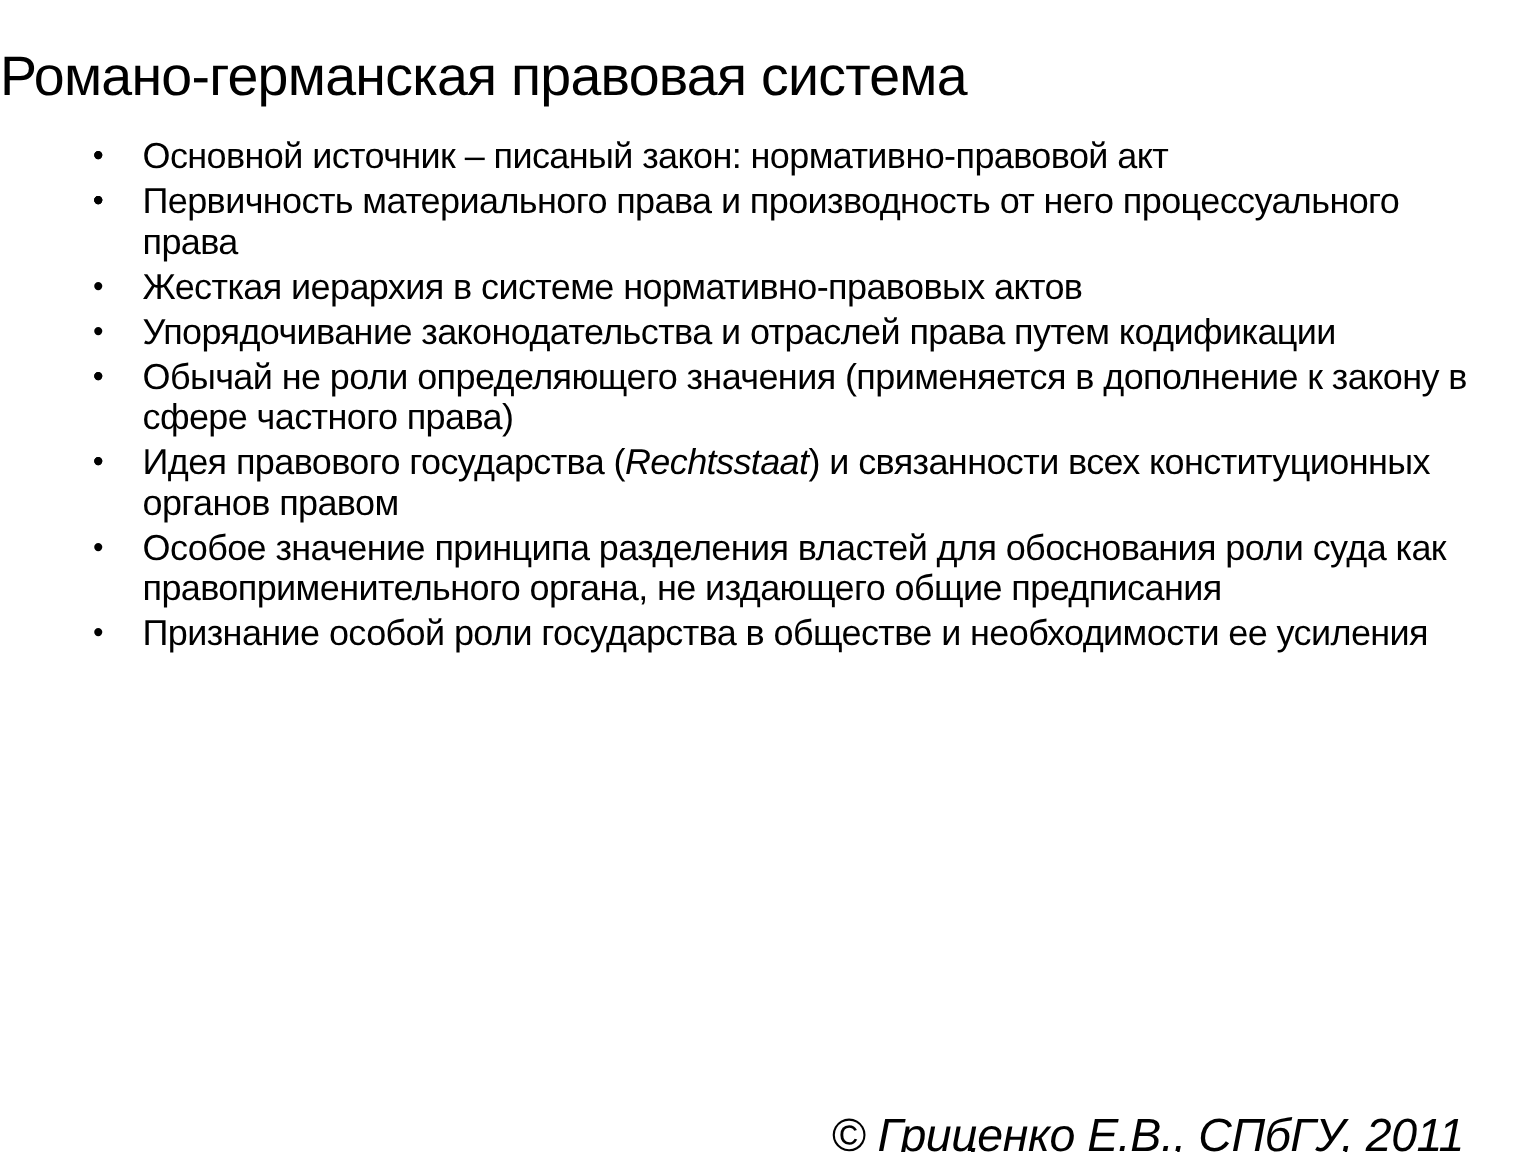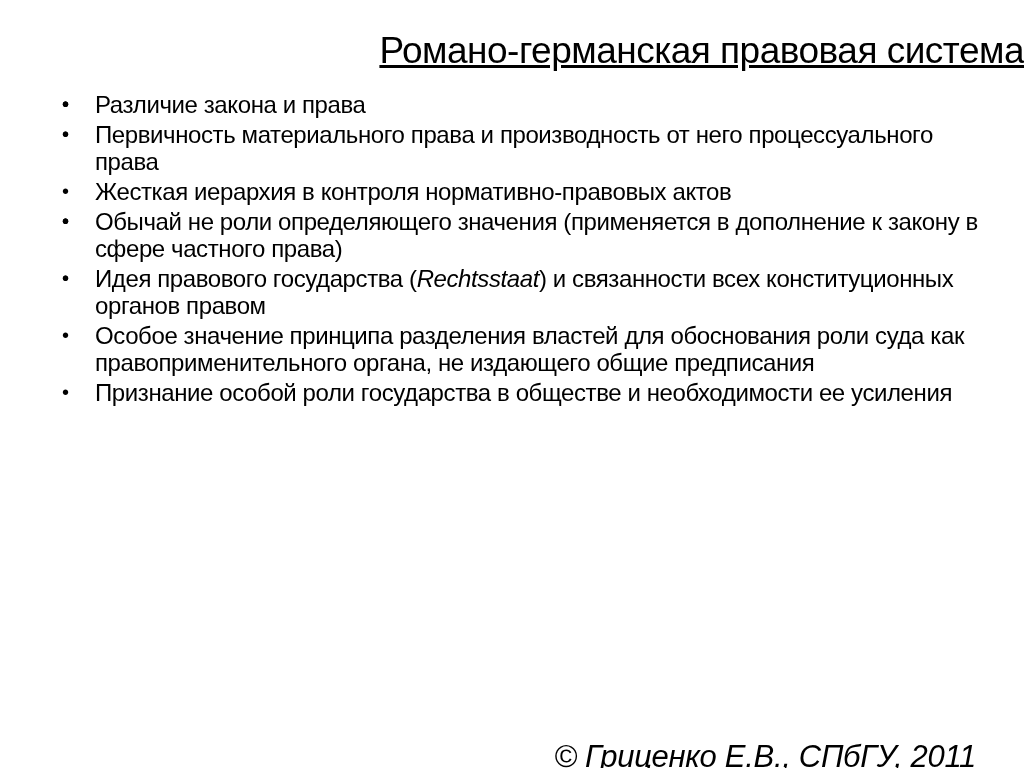--- a/index.html
+++ b/index.html
@@ -8,26 +8,25 @@
     width: 1024px;
     height: 768px;
     background: #ffffff;
     color: #000000;
     font-family: "Liberation Sans", sans-serif;
     overflow: hidden;
   }
   .title {
     margin: 0;
     padding-top: 27px;
-    text-align: right;
+    text-align: left;
     font-size: 37px;
     line-height: 47px;
     font-weight: 400;
     letter-spacing: -0.5px;
-    text-decoration: underline;
   }
   .bullets {
     list-style: none;
     margin: 17px 0 0 0;
     padding: 0 34px 0 62px;
   }
   .bullets li {
     position: relative;
     padding-left: 33px;
     font-size: 24px;
@@ -60,38 +59,39 @@
   <h1 class="title">
     <span>Романо-германская правовая система</span><br>
   </h1>
 
   <ul class="bullets">
     <li>
       <span class="bullet-marker">•</span>
     </li>
     <li>
       <span class="bullet-marker">•</span>
+      <span>Основной источник – писаный закон: нормативно-правовой акт</span>
     </li>
     <li>
       <span class="bullet-marker">•</span>
-      <span>Различие закона и права</span>
     </li>
     <li>
       <span class="bullet-marker">•</span>
     </li>
     <li>
       <span class="bullet-marker">•</span>
       <span>Первичность материального права и производность от него процессуального права</span>
     </li>
     <li>
       <span class="bullet-marker">•</span>
-      <span>Жесткая иерархия в контроля нормативно-правовых актов</span>
+      <span>Жесткая иерархия в системе нормативно-правовых актов</span>
     </li>
     <li>
       <span class="bullet-marker">•</span>
+      <span>Упорядочивание законодательства и отраслей права путем кодификации</span>
     </li>
     <li>
       <span class="bullet-marker">•</span>
     </li>
     <li>
       <span class="bullet-marker">•</span>
       <span>Обычай не роли определяющего значения (применяется в дополнение к закону в сфере частного права)</span>
     </li>
     <li>
       <span class="bullet-marker">•</span>

